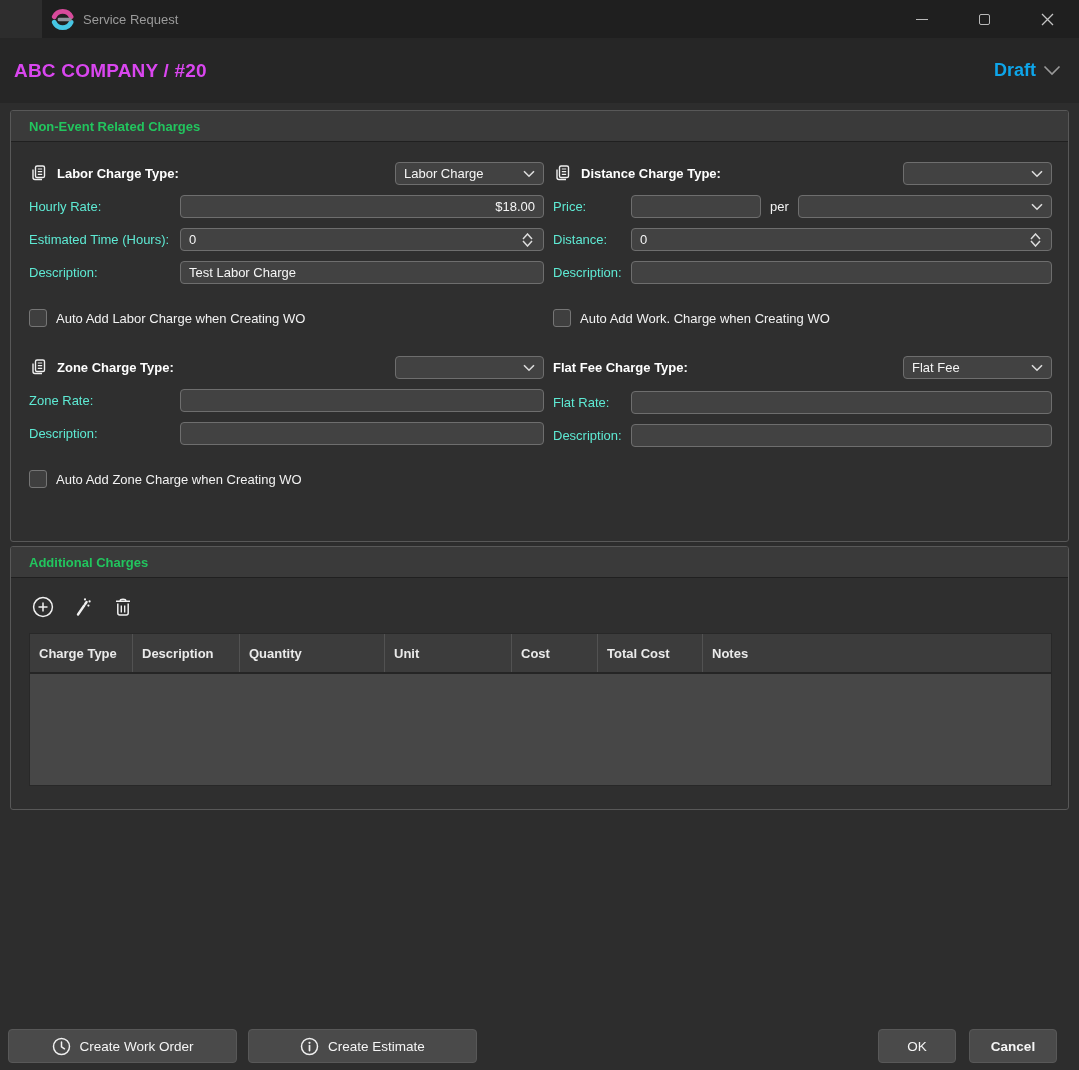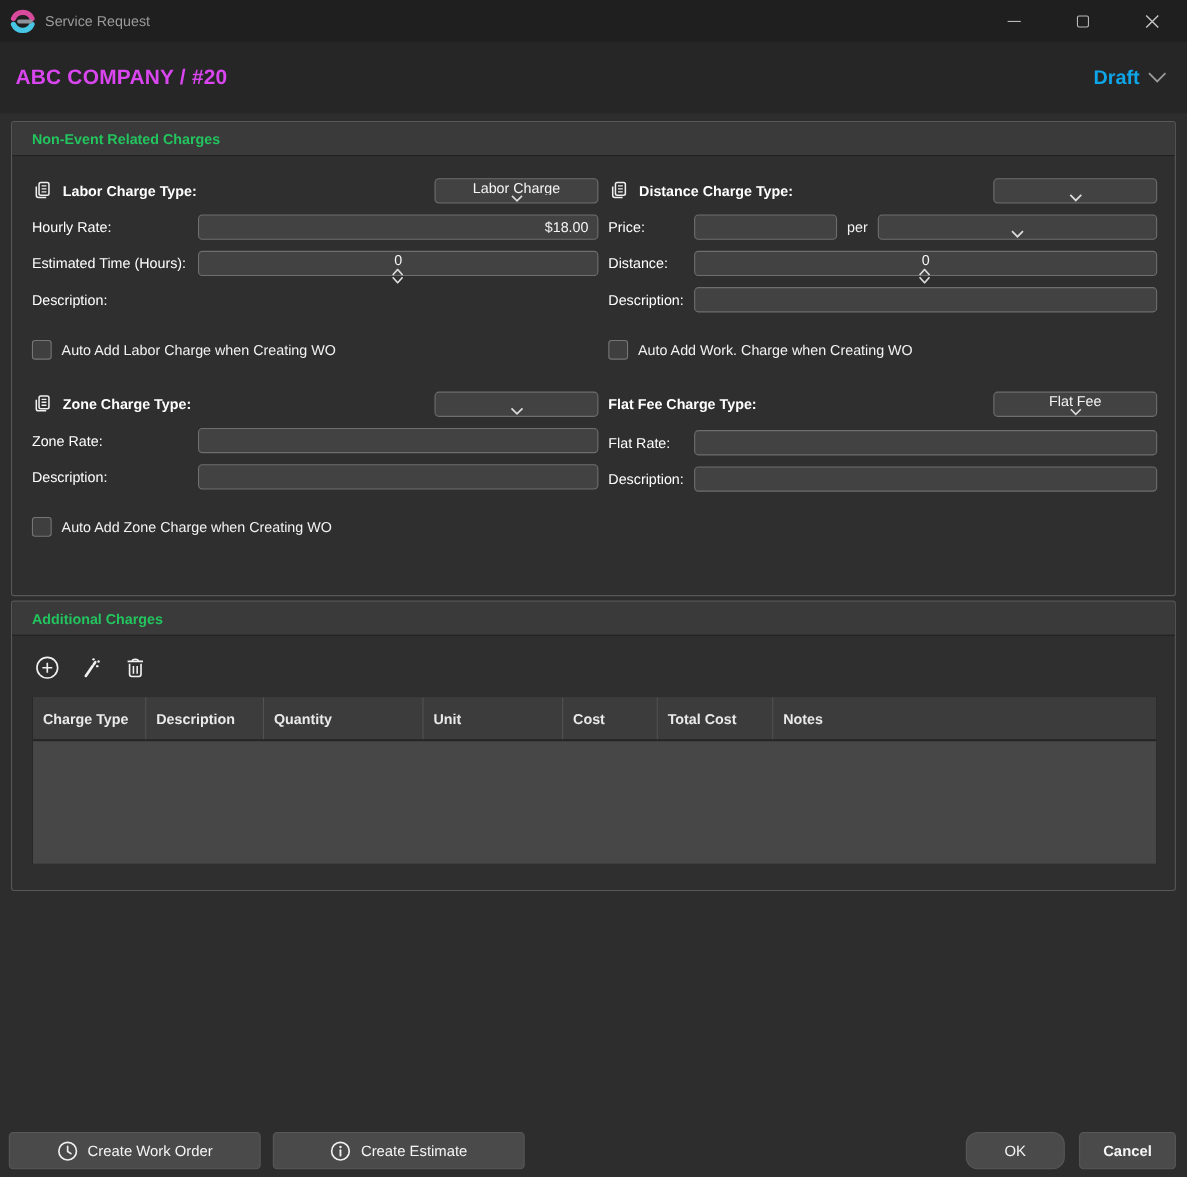--- a/index.html
+++ b/index.html
@@ -1,21 +1,21 @@
 <!DOCTYPE html>
 <html><head>
 <meta charset="utf-8">
 <style>
   * { margin:0; padding:0; box-sizing:border-box; }
   html,body { width:1079px; height:1070px; overflow:hidden; }
   body { font-family:"Liberation Sans","DejaVu Sans",sans-serif; background:#2d2d2d; color:#f0f0f0; }
   .app { position:relative; width:1079px; height:1070px; background:#2d2d2d; }
 
   
-  .titlebar { height:38px; background:#1f1f1f; display:flex; align-items:center; padding-left:9px; }
+  .titlebar { height:38px; background:#1f1f1f; display:flex; align-items:center; padding-left:9px;margin-left:42px; }
   .logo { width:23px; height:23px; flex:0 0 auto; }
   .win-title { margin-left:9px; font-size:13px; color:#9b9b9b; }
   .win-controls { margin-left:auto; display:flex; align-items:center; height:100%; }
   .win-btn { width:63px; height:100%; display:flex; align-items:center; justify-content:center; color:#b9b9b9; cursor:default; }
   .min-glyph { width:12px; height:1px; background:#b9b9b9; display:inline-block; }
   .max-glyph { width:11px; height:11px; border:1px solid #b9b9b9; border-radius:2px; display:inline-block; }
 
   
   .header { height:65px; background:#262626; display:flex; align-items:center; padding:0 18px 0 14px; }
   .page-title { font-size:19px; font-weight:bold; color:#d946ef; letter-spacing:.2px; }
@@ -34,26 +34,26 @@
   .panel-head { height:31px; background:#3a3a3a; border-bottom:1px solid #202020; display:flex; align-items:center; padding-left:18px; font-size:13px; font-weight:bold; color:#22c55e; }
   .panel1 { height:432px; }
   .panel2 { height:264px; margin-top:4px; }
 
   
   .form-body { display:flex; padding:20px 16px 0 18px; }
   .col { display:flex; flex-direction:column; }
   .col-left { width:515px; margin-right:9px; }
   .col-right { flex:1; }
   .row { display:flex; align-items:center; height:23px; margin-bottom:10px; }
-  .lbl { font-size:13px; color:#ffffff; }
+  .lbl { font-size:13px; color:#5eead4; }
   .lbl-b { font-size:13px; font-weight:bold; color:#ffffff; }
   .col-left .lbl-w { width:151px; flex:0 0 auto; }
   .col-right .lbl-w { width:78px; flex:0 0 auto; }
   .type-row .type-icon { margin-right:9px; display:flex; }
-  .field { height:23px; background:#424242; border:1px solid #6e6e6e; border-radius:4px; color:#f5f5f5; font-size:13px; font-family:inherit; padding:0 8px; outline:none;flex-direction:column; }
+  .field { height:23px; background:#424242; border:1px solid #6e6e6e; border-radius:4px; color:#f5f5f5; font-size:13px; font-family:inherit; padding:0 8px; outline:none; }
   input.field::placeholder { color:#bbb; }
   .grow { flex:1; }
   .right-align { text-align:right; }
   .dropdown { display:flex; align-items:center; justify-content:space-between; width:149px; cursor:default; }
   .dropdown .dd-val { font-size:13px; color:#f5f5f5; white-space:nowrap; overflow:hidden; }
   .spinner { display:flex; align-items:center; justify-content:space-between; }
   .spin-glyphs { display:flex; flex-direction:column; align-items:center; gap:0px; margin-right:2px; }
   .row-check { display:flex; align-items:center; margin:15px 0 0 0; height:18px; }
   .checkbox { width:18px; height:18px; background:#3f3f3f; border:1px solid #757575; border-radius:3px; flex:0 0 auto; }
   .check-lbl { margin-left:9px; font-size:13px; color:#f2f2f2; }
@@ -64,25 +64,25 @@
   .toolbar { display:flex; align-items:center; gap:16px; padding:17px 0 14px 20px; }
   .tool-btn { display:flex; align-items:center; justify-content:center; width:24px; height:24px; cursor:default; }
   .grid-table { margin:0 16px 0 18px; border:1px solid #282828; background:#474747; height:153px; display:flex; flex-direction:column; }
   .grid-head { display:flex; background:#3c3c3c; border-bottom:2px solid #252525; height:40px; flex:0 0 auto;font-weight:bold; }
   .grid-cell { display:flex; align-items:center; padding:0 9px; font-size:13px; color:#eaeaea; border-right:1px solid #525252; }
   .grid-cell:last-child { border-right:none; }
   .c0{width:103px;} .c1{width:107px;} .c2{width:145px;} .c3{width:127px;} .c4{width:86px;} .c5{width:105px;} .c6{flex:1;}
   .grid-body { flex:1; background:#474747; }
 
   
-  .footer { position:absolute; left:0; right:0; bottom:7px; height:34px; display:flex; align-items:center; padding:0 10px 0 8px; }
+  .footer { position:absolute; left:0; right:12px; bottom:7px; height:34px; display:flex; align-items:center; padding:0 10px 0 8px; }
   .btn { height:34px; background:#4a4a4a; border:1px solid #585858; border-radius:4px; color:#f5f5f5; font-size:13.5px; font-family:inherit; display:flex; align-items:center; justify-content:center; gap:9px; cursor:default; }
   .btn-wide { width:229px; }
   .btn-wo { margin-right:11px; }
-  .btn-ok { width:90px; margin-left:auto;border-radius:11px; }
+  .btn-ok { width:78px; margin-left:auto; }
   .btn-cancel { width:88px; margin-left:13px;font-weight:bold; }
 
   svg { display:block; }
 </style>
 </head>
 <body>
 
 <div class="app">
 
   <div class="titlebar">
@@ -156,20 +156,21 @@
                     <path d="M1 6 L5.5 1 L10 6" fill="none" stroke="#dcdcdc" stroke-width="1.5"></path>
                   </svg>
                 <svg width="11" height="7" viewBox="0 0 11 7">
                     <path d="M1 1 L5.5 6 L10 1" fill="none" stroke="#dcdcdc" stroke-width="1.5"></path>
                   </svg>
               </span>
             </div>
           </div>
           <div class="row">
             <span class="lbl lbl-w">Description:</span>
+            <input class="field grow" readonly="" value="Test Labor Charge" style="">
           </div>
           <div class="row-check">
             <span class="checkbox"></span>
             <span class="check-lbl">Auto Add Labor Charge when Creating WO</span>
           </div>
 
           <div class="group-gap"></div>
 
           <div class="row type-row">
             <span class="type-icon">

